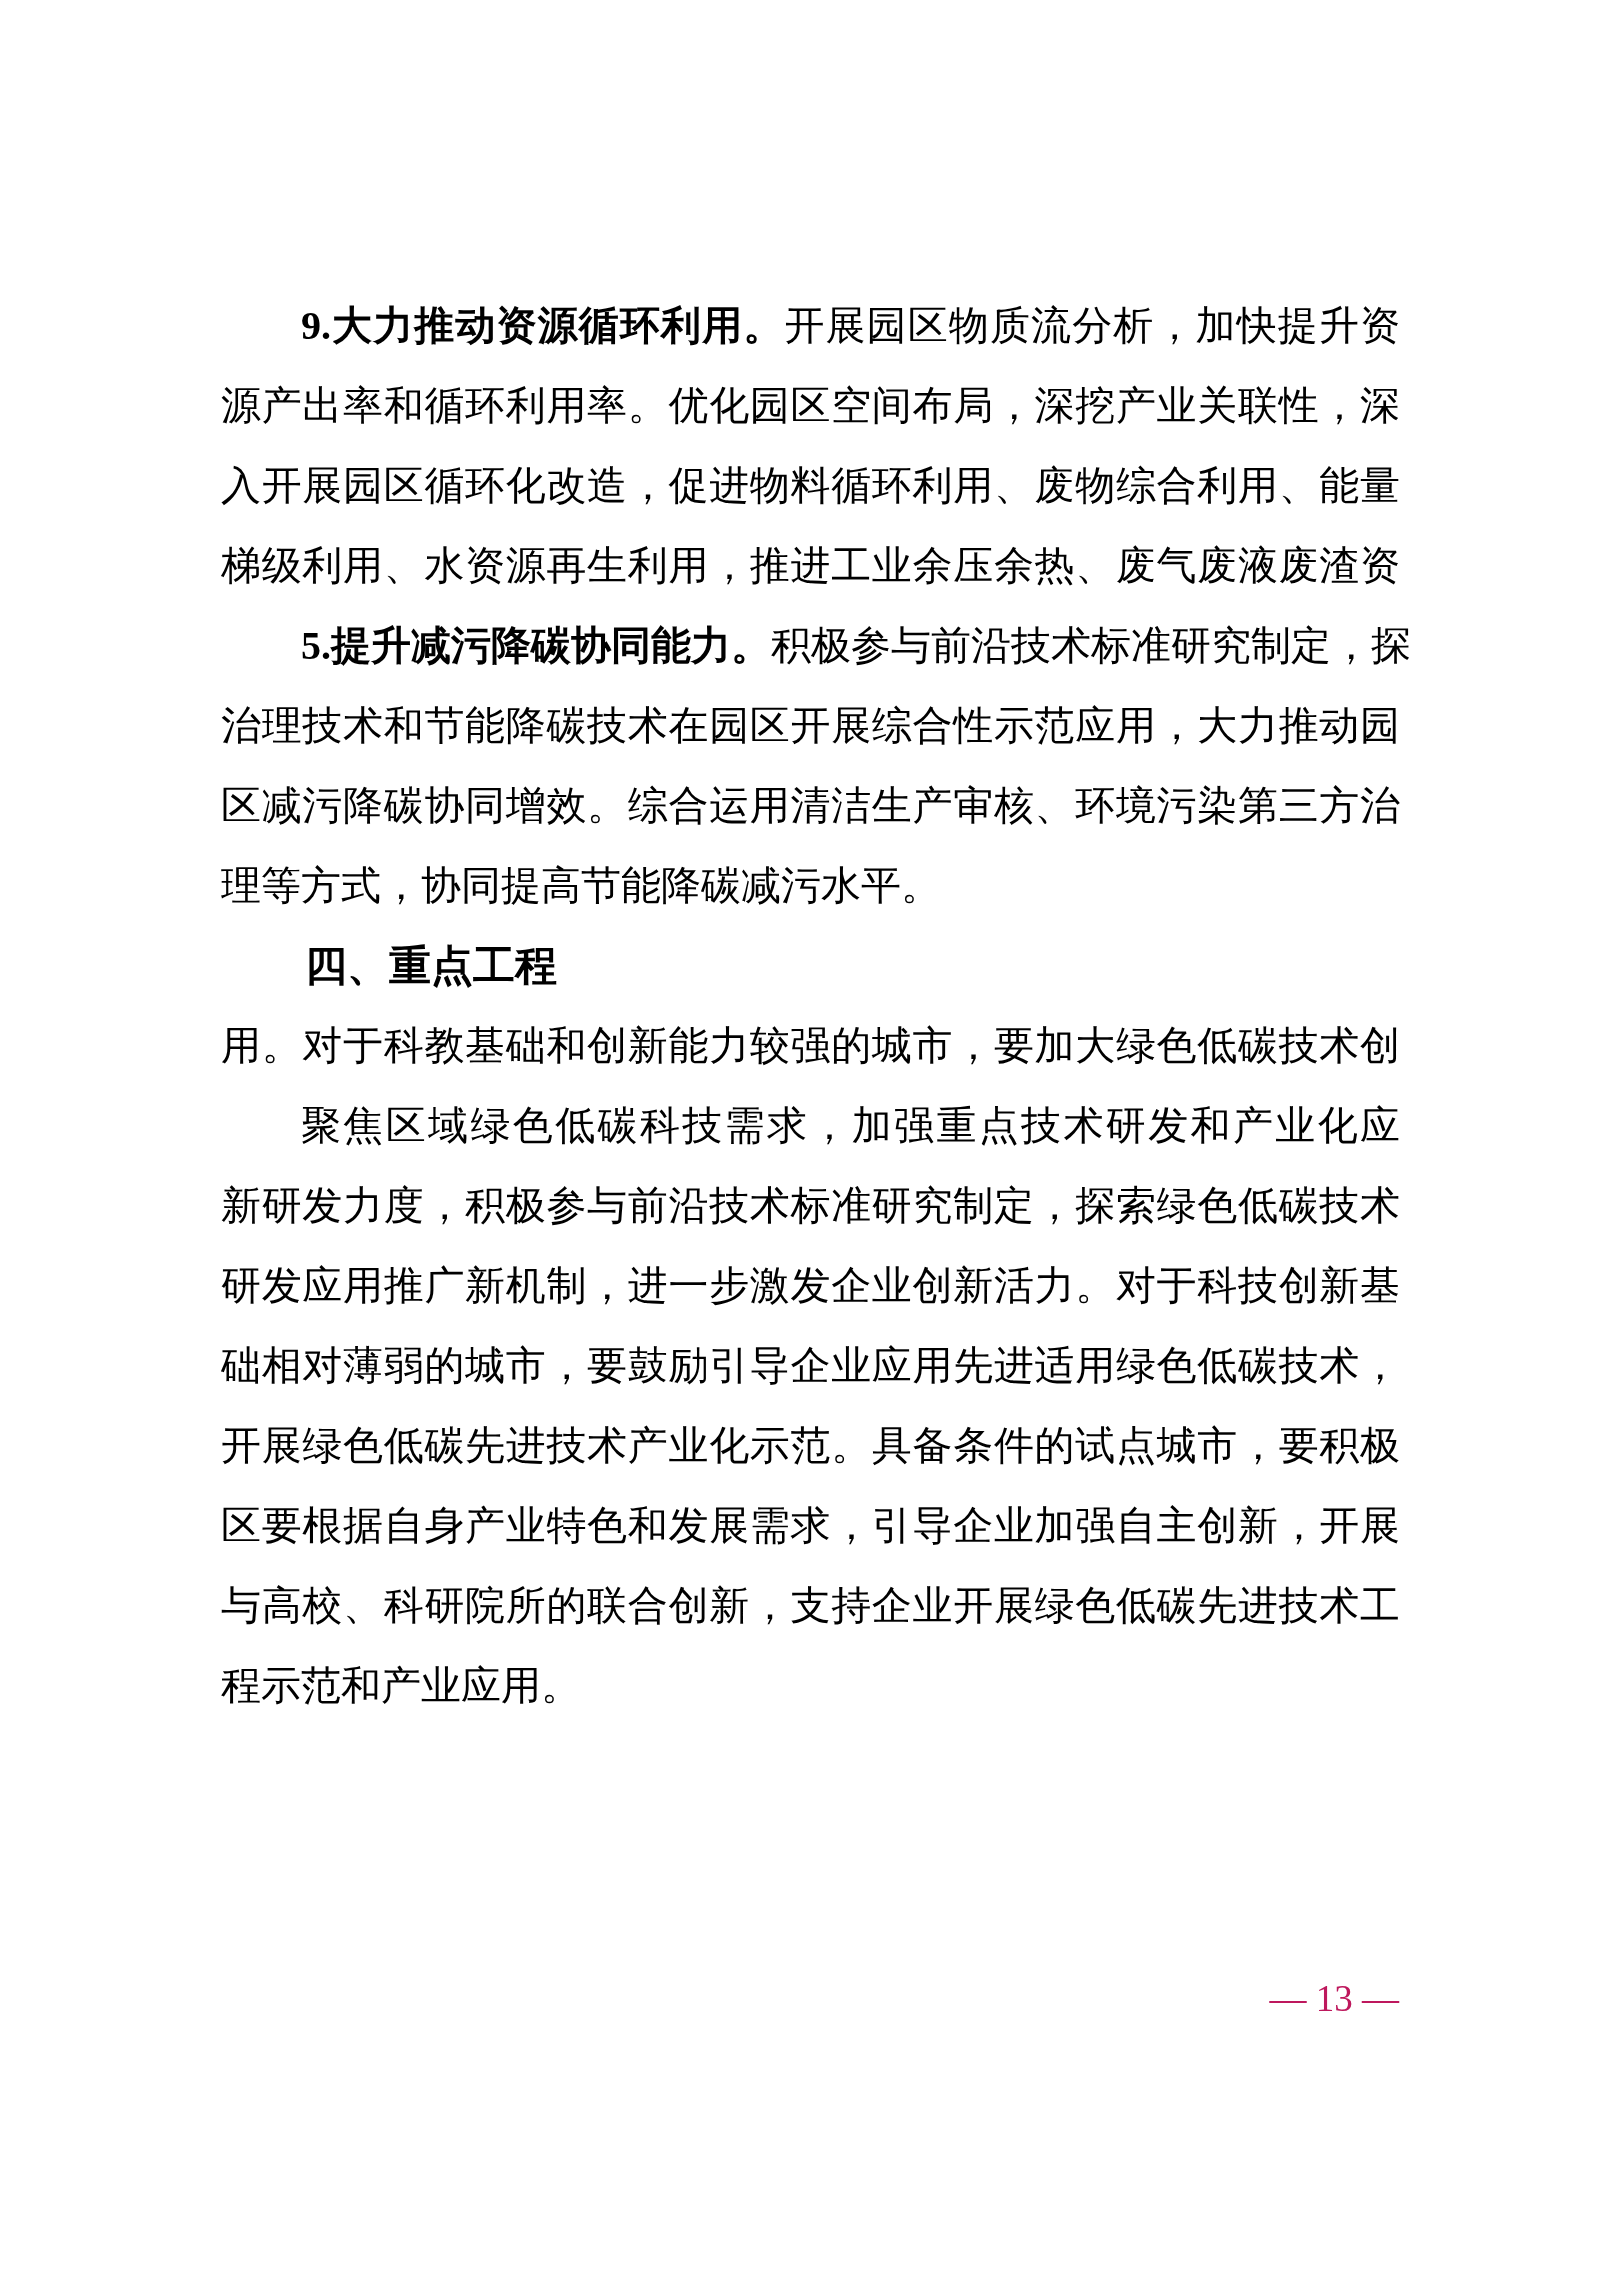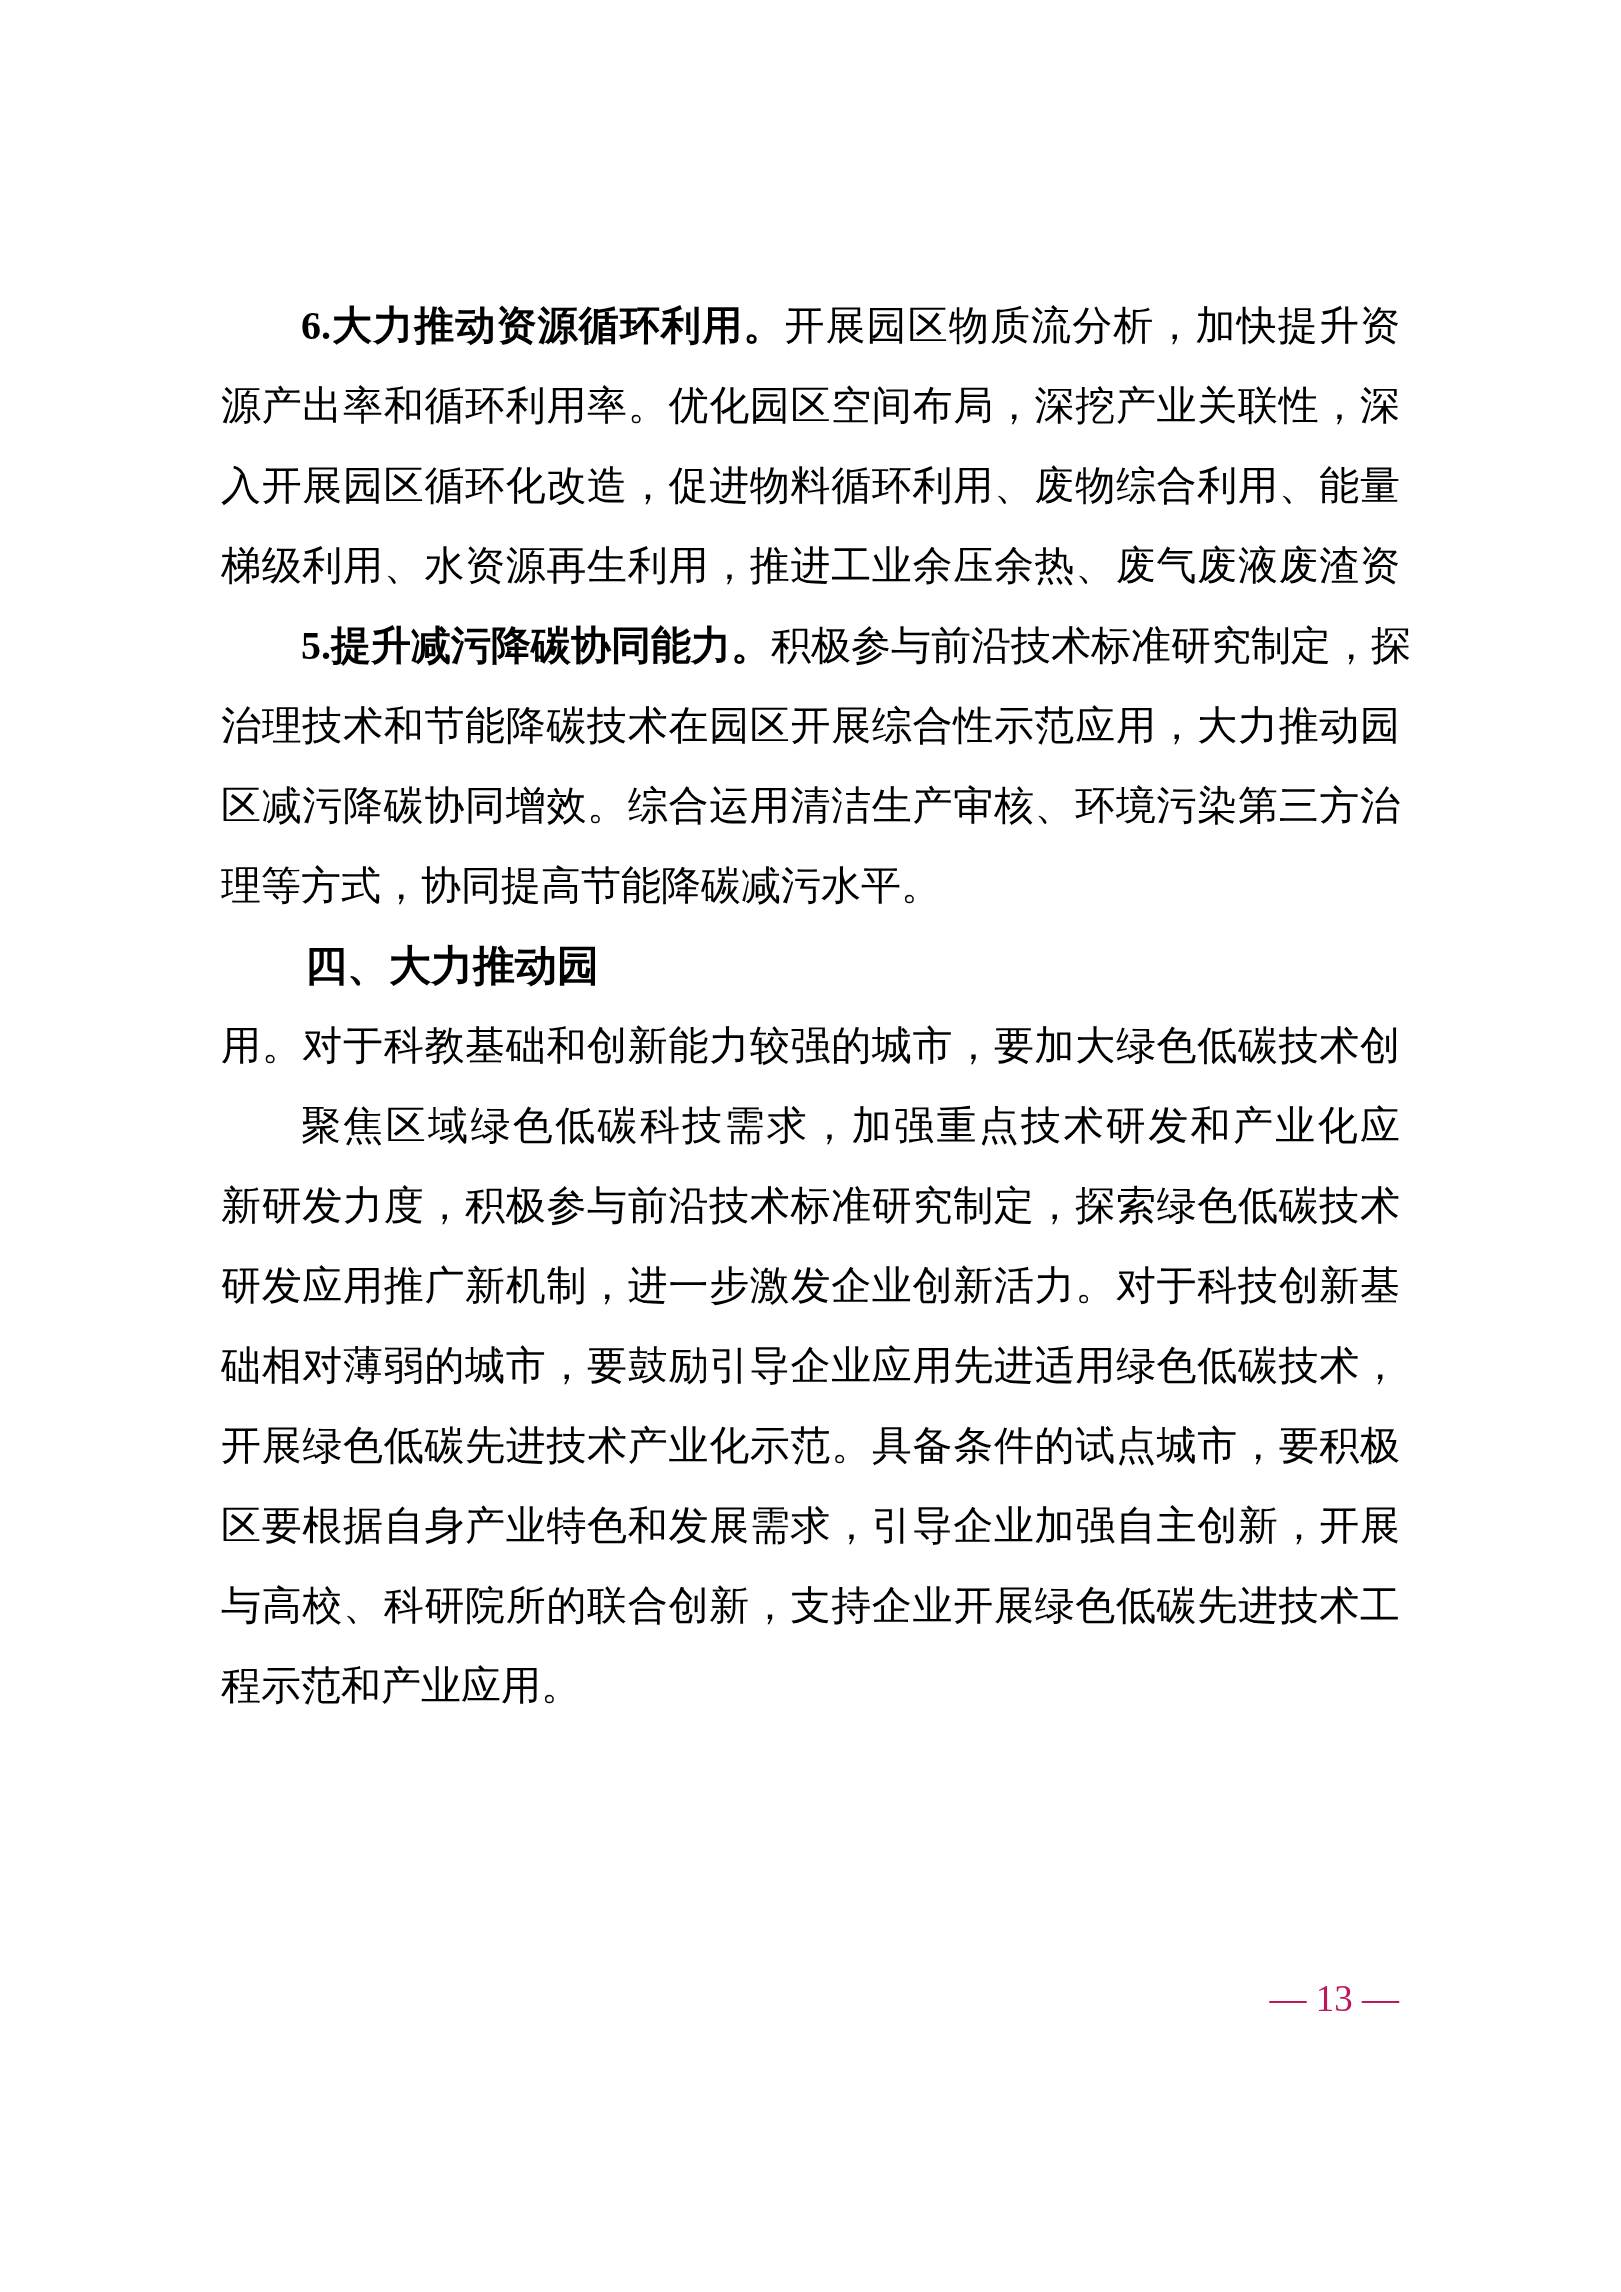--- a/index.html
+++ b/index.html
@@ -45,31 +45,31 @@
     font-family: "Liberation Serif", "DejaVu Serif", serif;
     color: #be185d;
   }
 </style>
 </head>
 <body>
 
 <div class="page">
   <div class="content">
 
-    <div class="line indent fill"><strong class="lead">6.大力推动资源循环利用。</strong><span>开展园区物质流分析，加快提升资</span></div>
+    <div class="line indent fill"><strong class="lead">9.大力推动资源循环利用。</strong><span>开展园区物质流分析，加快提升资</span></div>
     <div class="line fill"><span>源产出率和循环利用率。优化园区空间布局，深挖产业关联性，深</span></div>
     <div class="line fill"><span>入开展园区循环化改造，促进物料循环利用、废物综合利用、能量</span></div>
     <div class="line fill"><span>梯级利用、水资源再生利用，推进工业余压余热、废气废液废渣资</span></div>
 
     <div class="line indent fill"><strong class="lead">5.提升减污降碳协同能力。</strong><span>积极参与前沿技术标准研究制定，探</span></div>
     <div class="line fill"><span>治理技术和节能降碳技术在园区开展综合性示范应用，大力推动园</span></div>
     <div class="line fill"><span>区减污降碳协同增效。综合运用清洁生产审核、环境污染第三方治</span></div>
     <div class="line"><span>理等方式，协同提高节能降碳减污水平。</span></div>
 
-    <div class="line heading"><span>四、大力推动园</span></div>
+    <div class="line heading"><span>四、重点工程</span></div>
 
     <div class="line fill"><span>用。对于科教基础和创新能力较强的城市，要加大绿色低碳技术创</span></div>
     <div class="line indent fill"><span>聚焦区域绿色低碳科技需求，加强重点技术研发和产业化应</span></div>
     <div class="line fill"><span>新研发力度，积极参与前沿技术标准研究制定，探索绿色低碳技术</span></div>
     <div class="line fill"><span>研发应用推广新机制，进一步激发企业创新活力。对于科技创新基</span></div>
     <div class="line fill"><span>础相对薄弱的城市，要鼓励引导企业应用先进适用绿色低碳技术，</span></div>
     <div class="line fill"><span>开展绿色低碳先进技术产业化示范。具备条件的试点城市，要积极</span></div>
     <div class="line fill"><span>区要根据自身产业特色和发展需求，引导企业加强自主创新，开展</span></div>
     <div class="line fill"><span>与高校、科研院所的联合创新，支持企业开展绿色低碳先进技术工</span></div>
     <div class="line"><span>程示范和产业应用。</span></div>

